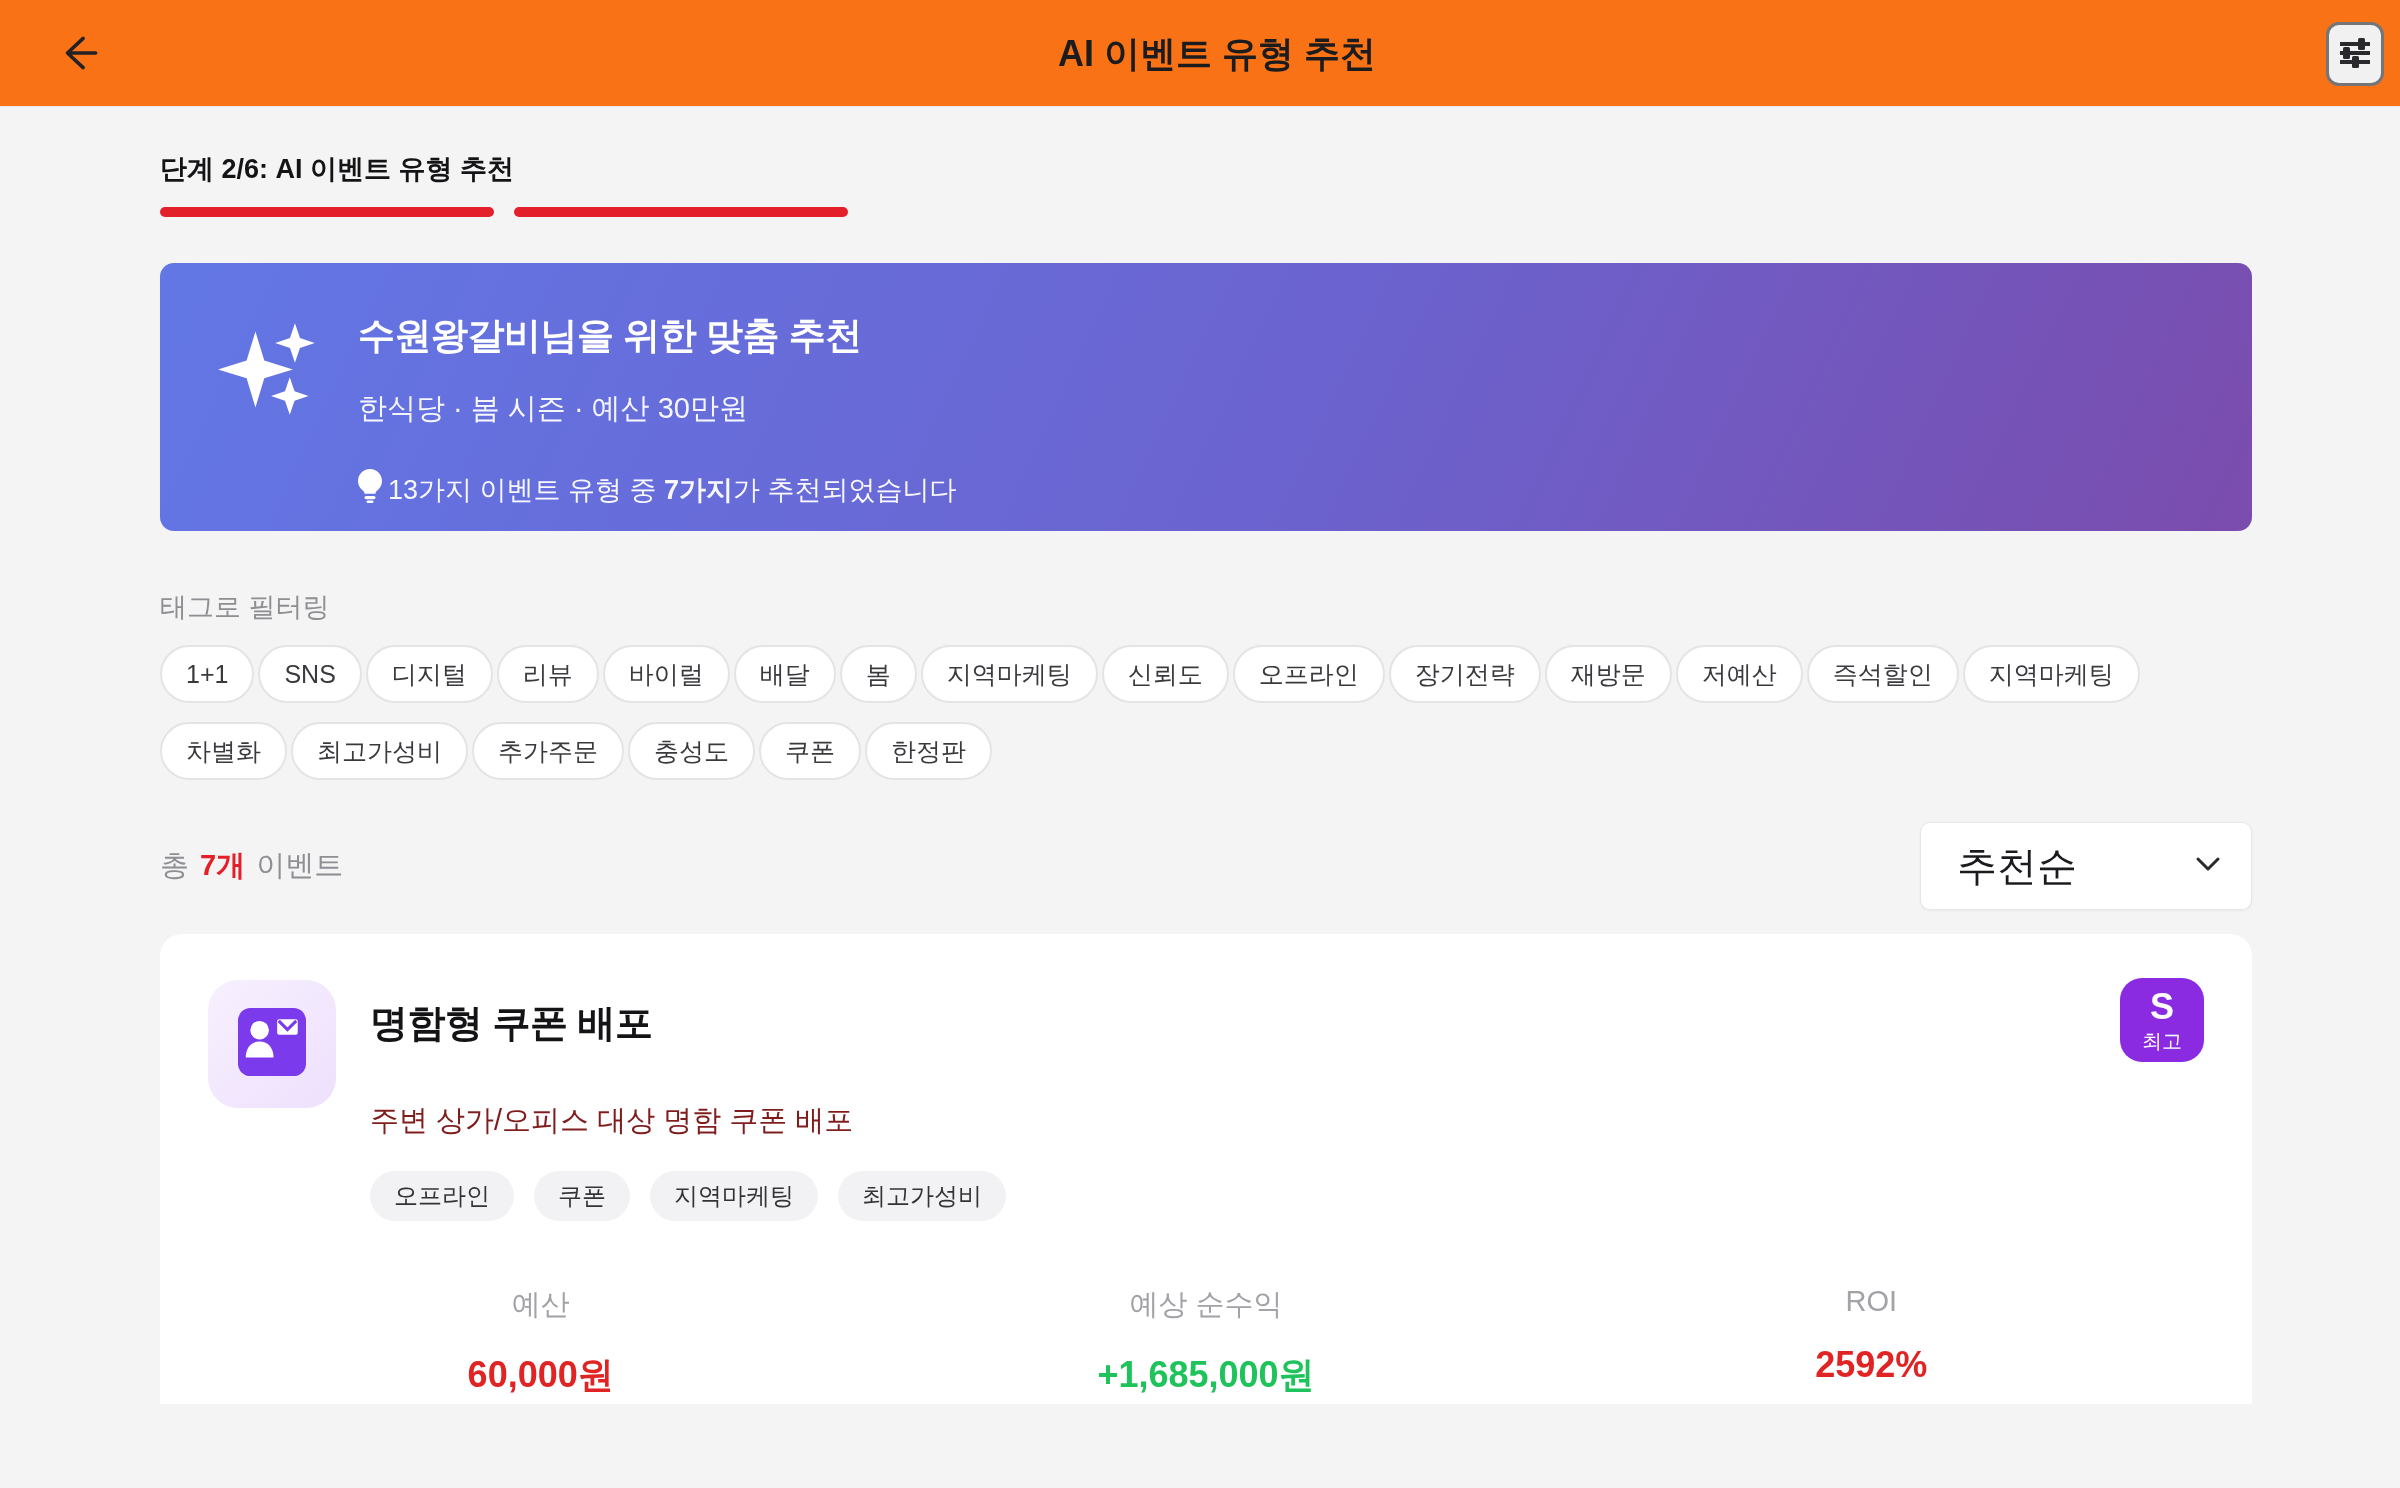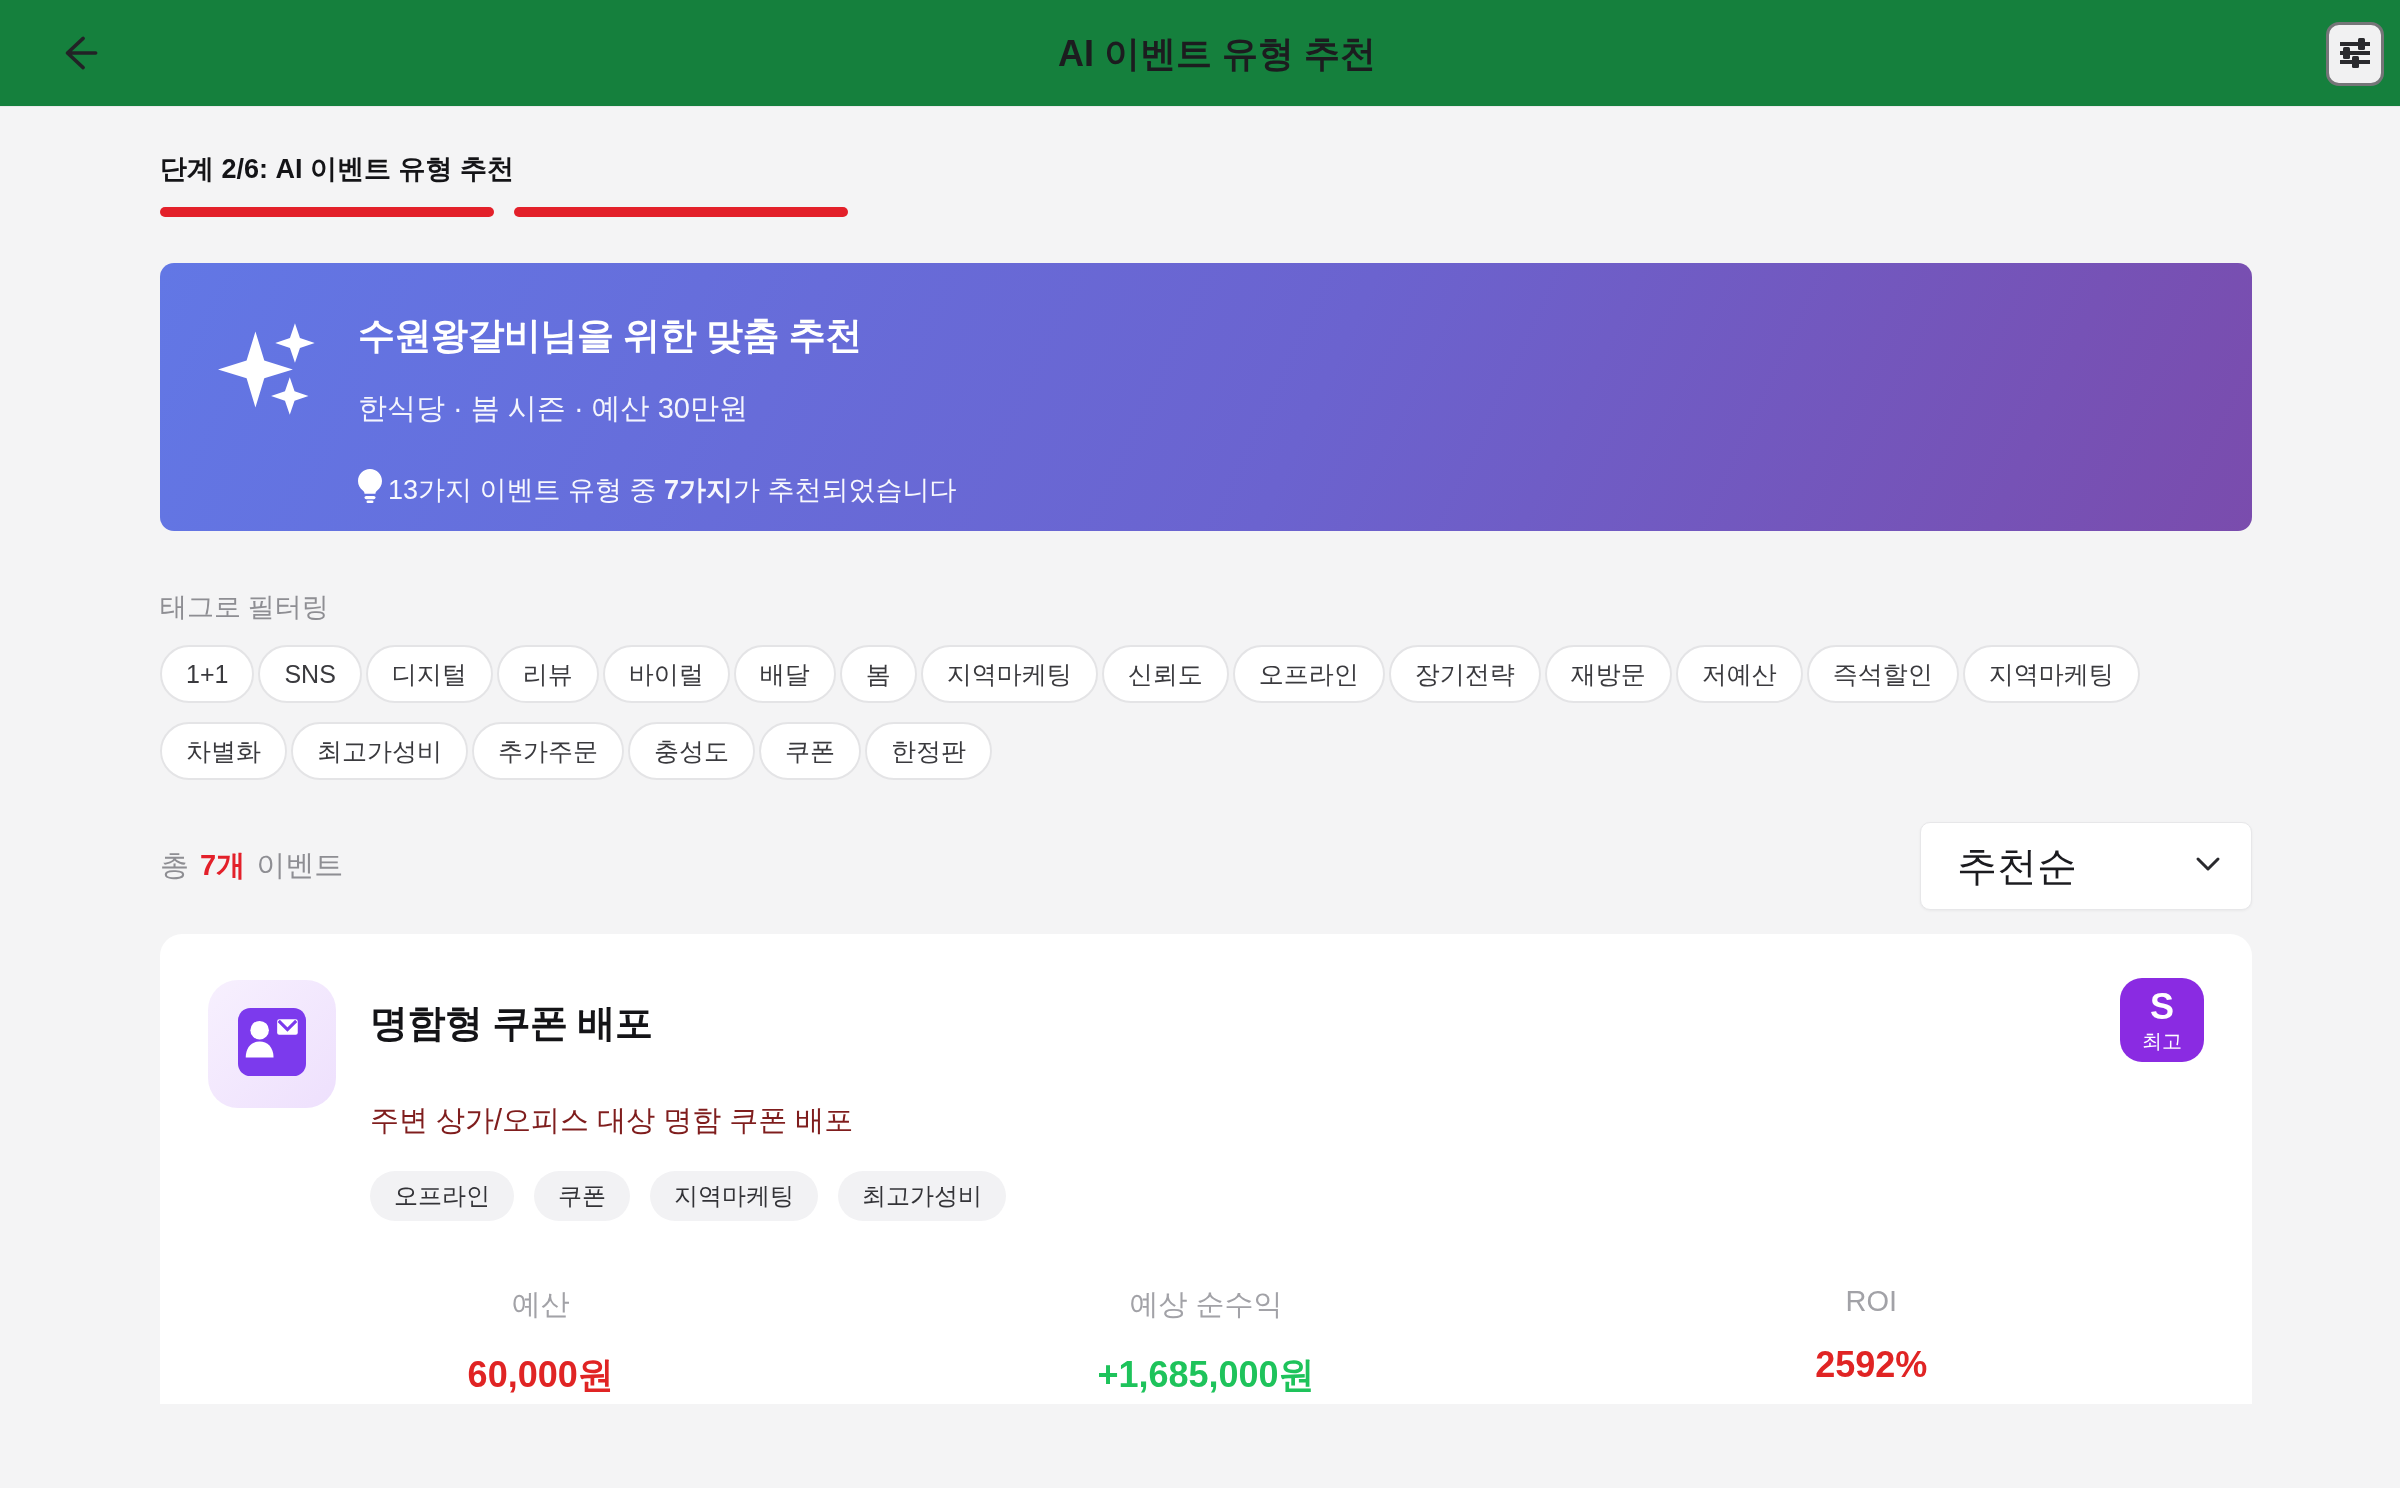--- a/index.html
+++ b/index.html
@@ -1,42 +1,42 @@
 <!DOCTYPE html>
 <html><head>
 <meta charset="utf-8">
 <style>
   * { margin:0; padding:0; box-sizing:border-box; }
   html,body { width:2400px; height:1488px; }
   body { font-family:"Liberation Sans","DejaVu Sans",sans-serif; background:#f4f4f5; color:#1b1b1f; }
   .app { position:relative; width:2400px; height:1488px; overflow:hidden; background:#f4f4f5; }
 
   
-  .header { position:relative; height:107px; background:#15803d; border-bottom:1px solid #e9e9eb;padding-left:34px; }
+  .header { position:relative; height:107px; background:#f97316; border-bottom:1px solid #e9e9eb;padding-left:34px; }
   .back-btn { position:absolute; left:56px; top:30px; width:48px; height:48px; background:none; border:none; cursor:pointer; display:flex; align-items:center; justify-content:center; }
   .header-title { text-align:center; line-height:107px; font-size:36px; font-weight:bold; color:#1c1c1f; }
   .settings-btn { position:absolute; right:16px; top:22px; width:58px; height:64px; background:#f1f1f2; border:3px solid #757578; border-radius:13px; display:flex; align-items:center; justify-content:center; cursor:pointer; }
 
   
   .content { width:2092px; margin:0 148px 0 160px; }
 
   .step-label { margin-top:44px; font-size:27px; font-weight:bold; color:#141417; }
   .progress-row { margin-top:20px; display:flex; gap:20px; }
   .progress-seg { width:334px; height:10px; border-radius:6px; background:#e3202a; }
 
   
   .banner { margin-top:46px; height:268px; border-radius:14px; background:linear-gradient(115deg,#6277e5 0%,#6b63cf 55%,#7a4cad 100%); padding:48px 58px; display:flex; color:#fff; }
   .sparkles { width:104px; height:104px; margin:8px 36px 0 0; flex:none; }
   .banner-title { font-size:37px; font-weight:bold; letter-spacing:-0.5px; }
   .banner-subtitle { margin-top:28px; font-size:29px; color:rgba(255,255,255,0.93); }
   .banner-info { margin-top:40px; font-size:27px; color:rgba(255,255,255,0.95); display:flex; align-items:center; gap:6px; }
   .banner-info b { font-weight:bold; }
 
   
-  .filter-label { margin-top:58px; font-size:27px; color:#8e8e93;font-family:Liberation Serif, serif; }
+  .filter-label { margin-top:58px; font-size:27px; color:#8e8e93; }
   .chip-row { margin-top:20px; display:flex; flex-wrap:wrap; gap:4px; }
   .chip-row + .chip-row { margin-top:19px; }
   .chip { height:58px; padding:0 24px; border-radius:29px; background:#fff; border:2px solid #e4e4e6; font-size:25px; color:#3a3a3e; display:flex; align-items:center; cursor:pointer; }
 
   
   .count-row { margin-top:42px; display:flex; align-items:center; justify-content:space-between; }
   .count-text { display:inline-flex; gap:11px; font-size:29px; color:#8e8e93; align-items:baseline; }
   .count-num { color:#e3202a; font-weight:bold; }
   .sort-select { width:332px; height:88px; background:#fff; border:1px solid #e7e7e9; border-radius:10px; box-shadow:0 1px 3px rgba(0,0,0,.05); display:flex; align-items:center; padding:0 30px 0 36px; cursor:pointer; }
   .sort-value { font-size:40px; color:#1b1b1f; flex:1; }

